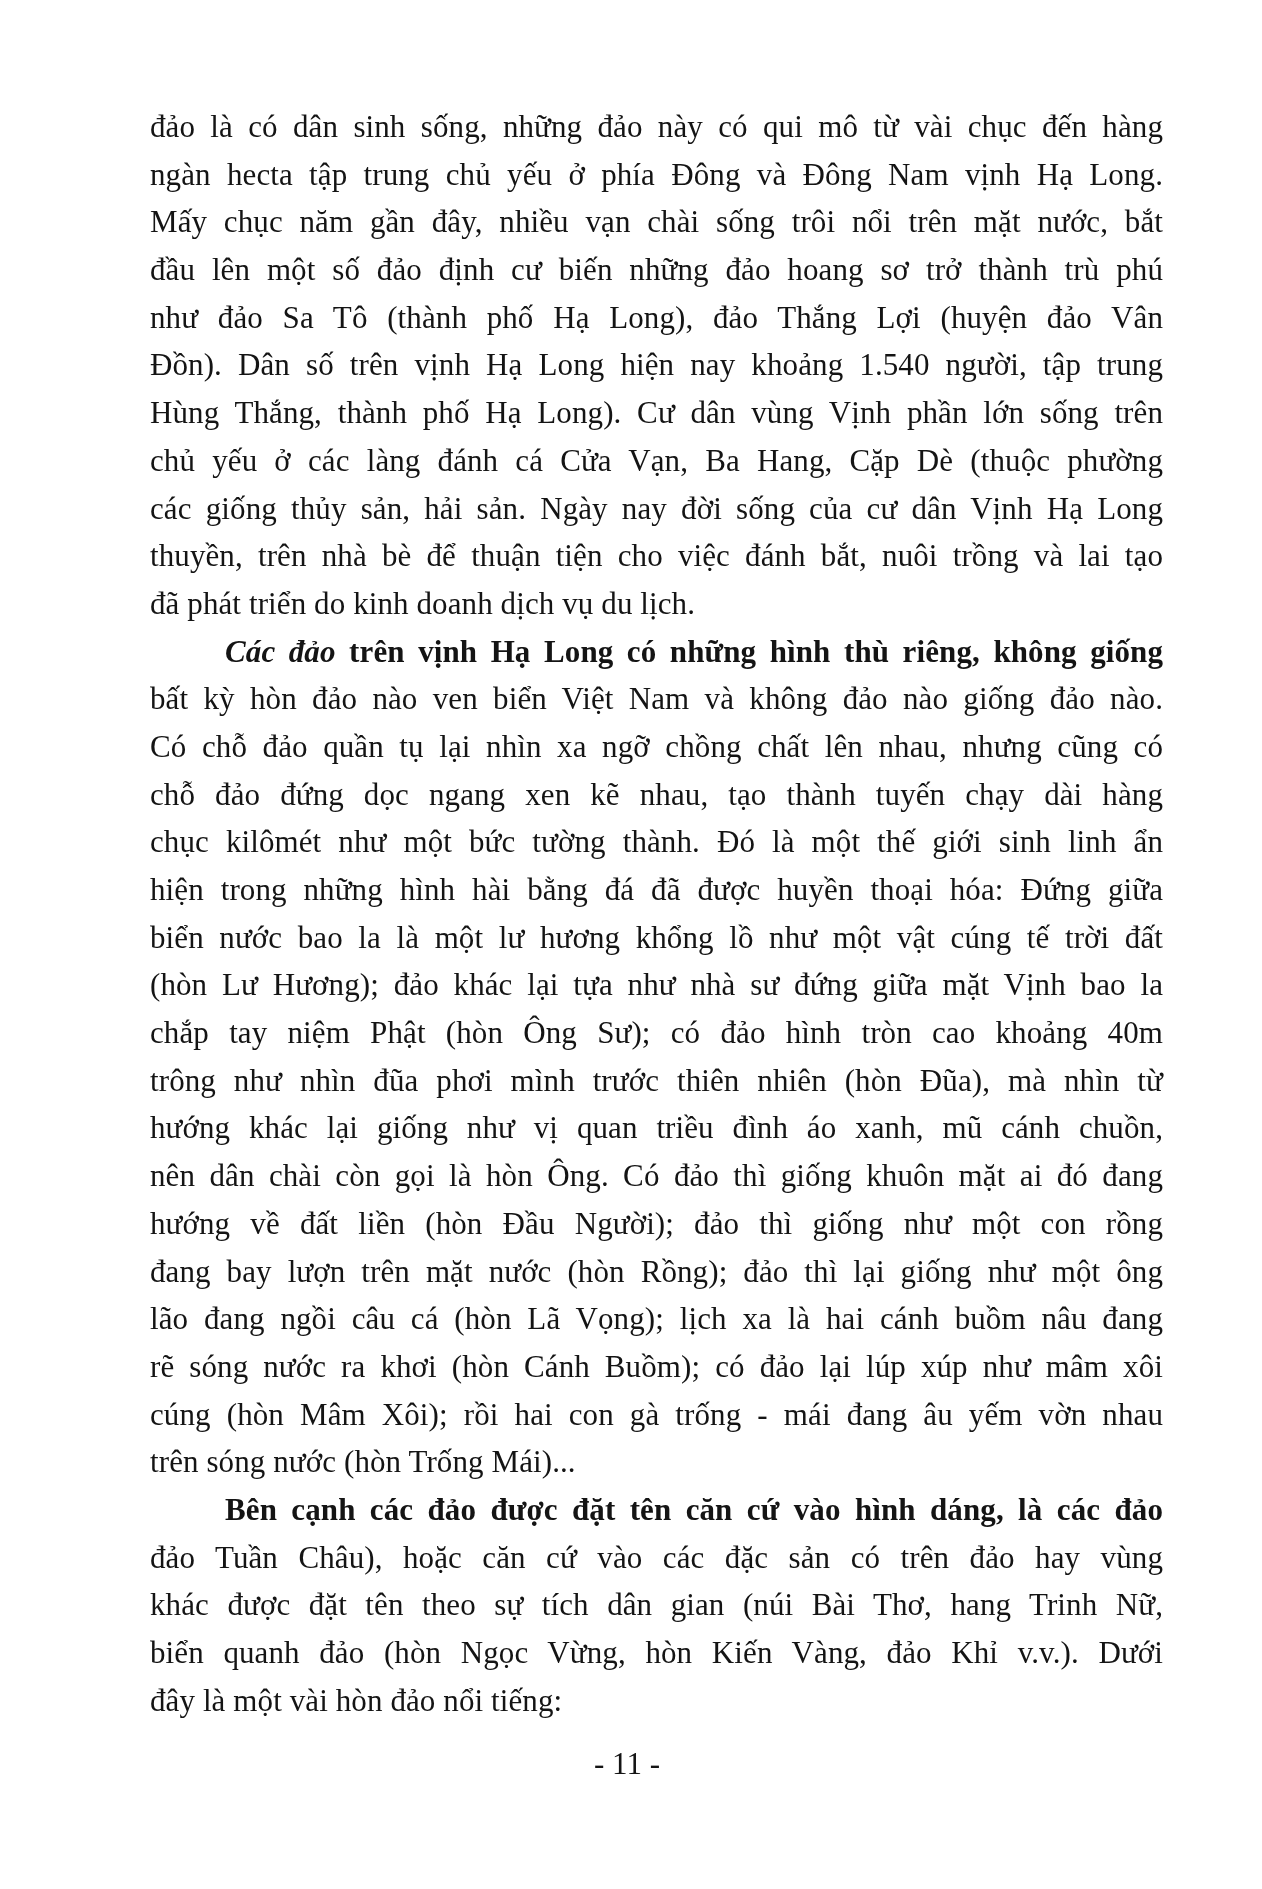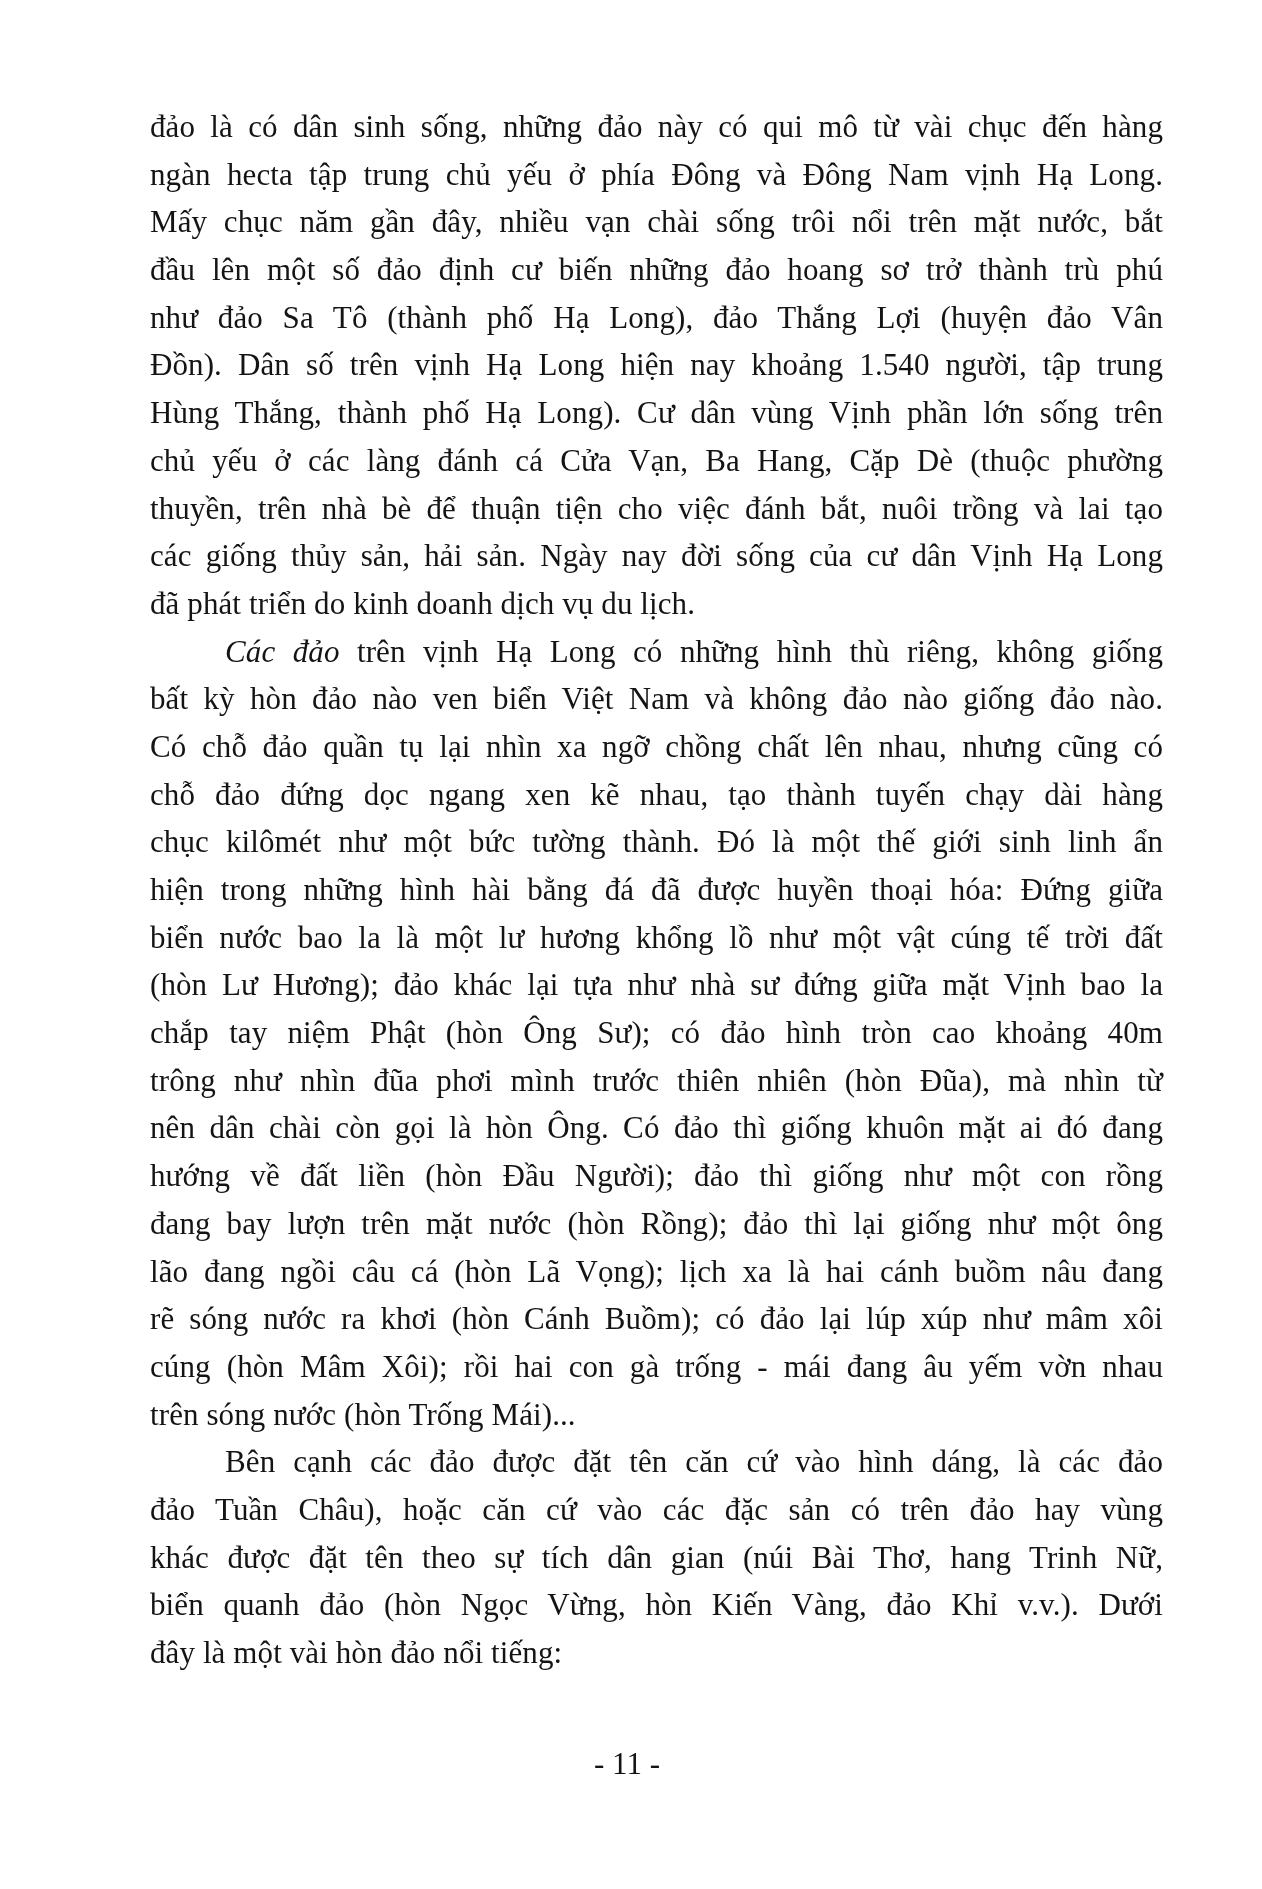--- a/index.html
+++ b/index.html
@@ -34,20 +34,21 @@
     text-align: justify;
   }
   .line.jf::after {
     content: "";
     display: inline-block;
     width: 100%;
     height: 0;
   }
   .line.indent {
     text-indent: 75px;
+    font-weight: bold;
   }
   .line em {
     font-style: italic;
   }
   .pagenum {
     position: absolute;
     left: 0;
     right: 8px;
     top: 1740px;
     text-align: center;
@@ -63,35 +64,36 @@
   <div class="textblock" id="textblock">
       <div>
         <div class="line jf">đảo là có dân sinh sống, những đảo này có qui mô từ vài chục đến hàng</div>
         <div class="line jf">ngàn hecta tập trung chủ yếu ở phía Đông và Đông Nam vịnh Hạ Long.</div>
         <div class="line jf">Mấy chục năm gần đây, nhiều vạn chài sống trôi nổi trên mặt nước, bắt</div>
         <div class="line jf">đầu lên một số đảo định cư biến những đảo hoang sơ trở thành trù phú</div>
         <div class="line jf">như đảo Sa Tô (thành phố Hạ Long), đảo Thắng Lợi (huyện đảo Vân</div>
         <div class="line jf">Đồn). Dân số trên vịnh Hạ Long hiện nay khoảng 1.540 người, tập trung</div>
         <div class="line jf">Hùng Thắng, thành phố Hạ Long). Cư dân vùng Vịnh phần lớn sống trên</div>
         <div class="line jf">chủ yếu ở các làng đánh cá Cửa Vạn, Ba Hang, Cặp Dè (thuộc phường</div>
+        <div class="line jf">các giống thủy sản, hải sản. Ngày nay đời sống của cư dân Vịnh Hạ Long</div>
         <div class="line jf">thuyền, trên nhà bè để thuận tiện cho việc đánh bắt, nuôi trồng và lai tạo</div>
-        <div class="line jf">các giống thủy sản, hải sản. Ngày nay đời sống của cư dân Vịnh Hạ Long</div>
         <div class="line">đã phát triển do kinh doanh dịch vụ du lịch.</div>
       </div>
       <div>
         <div class="line jf indent"><em>Các đảo</em> trên vịnh Hạ Long có những hình thù riêng, không giống</div>
         <div class="line jf">bất kỳ hòn đảo nào ven biển Việt Nam và không đảo nào giống đảo nào.</div>
         <div class="line jf">Có chỗ đảo quần tụ lại nhìn xa ngỡ chồng chất lên nhau, nhưng cũng có</div>
         <div class="line jf">chỗ đảo đứng dọc ngang xen kẽ nhau, tạo thành tuyến chạy dài hàng</div>
         <div class="line jf">chục kilômét như một bức tường thành. Đó là một thế giới sinh linh ẩn</div>
         <div class="line jf">hiện trong những hình hài bằng đá đã được huyền thoại hóa: Đứng giữa</div>
         <div class="line jf">biển nước bao la là một lư hương khổng lồ như một vật cúng tế trời đất</div>
         <div class="line jf">(hòn Lư Hương); đảo khác lại tựa như nhà sư đứng giữa mặt Vịnh bao la</div>
         <div class="line jf">chắp tay niệm Phật (hòn Ông Sư); có đảo hình tròn cao khoảng 40m</div>
         <div class="line jf">trông như nhìn đũa phơi mình trước thiên nhiên (hòn Đũa), mà nhìn từ</div>
+        <div class="line jf">hướng khác lại giống như vị quan triều đình áo xanh, mũ cánh chuồn,</div>
         <div class="line jf">nên dân chài còn gọi là hòn Ông. Có đảo thì giống khuôn mặt ai đó đang</div>
         <div class="line jf">hướng về đất liền (hòn Đầu Người); đảo thì giống như một con rồng</div>
         <div class="line jf">đang bay lượn trên mặt nước (hòn Rồng); đảo thì lại giống như một ông</div>
         <div class="line jf">lão đang ngồi câu cá (hòn Lã Vọng); lịch xa là hai cánh buồm nâu đang</div>
         <div class="line jf">rẽ sóng nước ra khơi (hòn Cánh Buồm); có đảo lại lúp xúp như mâm xôi</div>
         <div class="line jf">cúng (hòn Mâm Xôi); rồi hai con gà trống - mái đang âu yếm vờn nhau</div>
         <div class="line">trên sóng nước (hòn Trống Mái)...</div>
       </div>
       <div>
         <div class="line jf indent">Bên cạnh các đảo được đặt tên căn cứ vào hình dáng, là các đảo</div>

